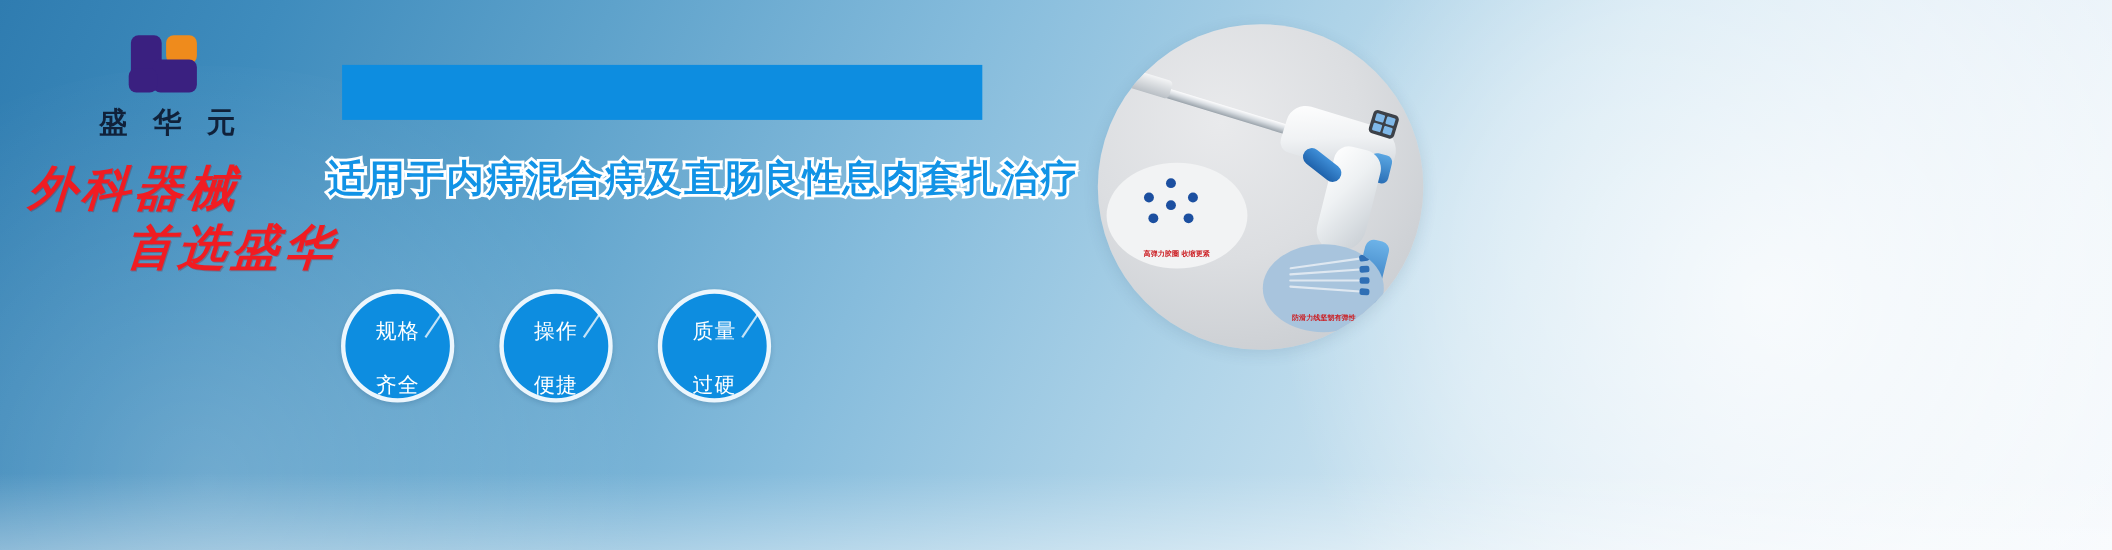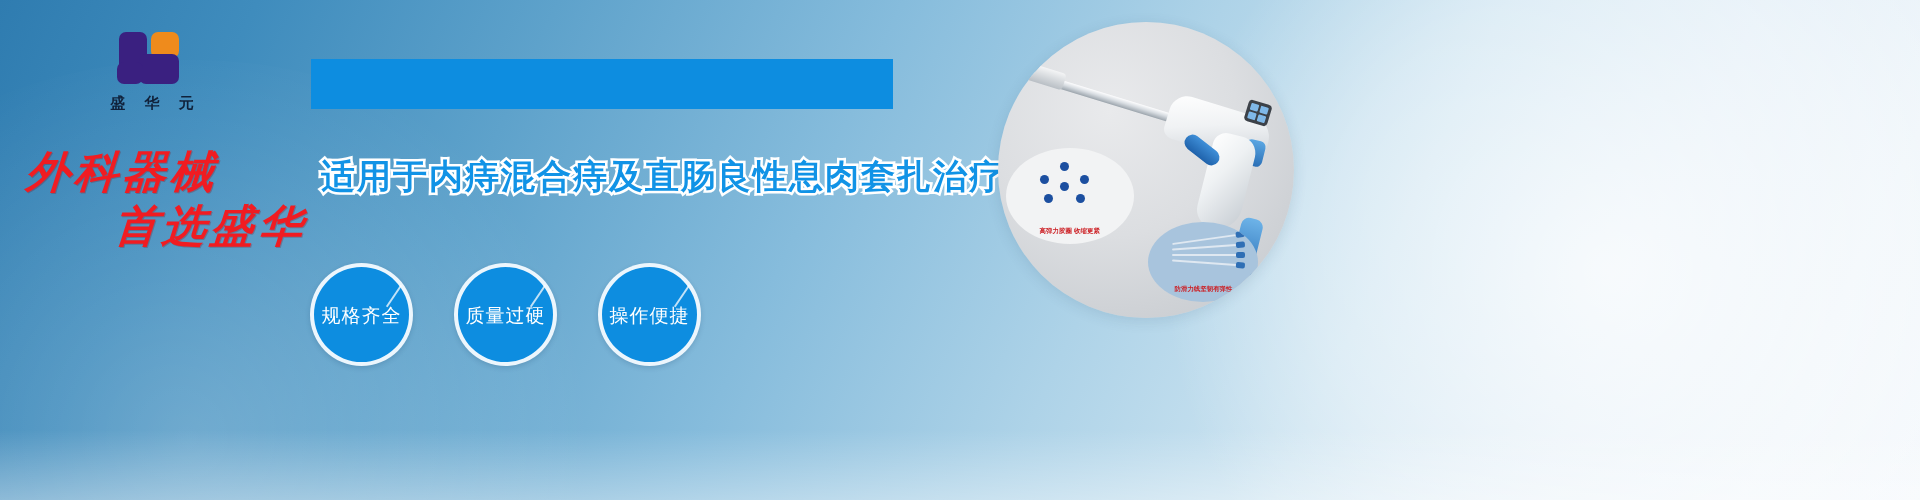--- a/index.html
+++ b/index.html
@@ -36,21 +36,21 @@
 
   
   .logo{position:absolute;left:62px;top:28px;width:180px;text-align:center;}
   .logo-mark{position:relative;width:86px;height:62px;margin:0 auto;}
   .lm{position:absolute;border-radius:7px;}
   .lm-a{left:10px;top:4px;width:28px;height:40px;background:#3a2080;}
   .lm-b{left:42px;top:4px;width:28px;height:26px;background:#ef8b1c;}
   .lm-c{left:30px;top:26px;width:40px;height:30px;background:#3a2080;border-radius:7px;}
   .lm-d{left:8px;top:34px;width:26px;height:22px;background:#3a2080;}
   .logo-text{
-    margin-top:4px;font-size:15px;letter-spacing:7px;color:#10213a;
+    margin-top:4px;font-size:26px;letter-spacing:7px;color:#10213a;
     font-weight:700;text-indent:7px;font-family:"DejaVu Sans",sans-serif;
   }
 
   
   .callig{position:absolute;left:18px;top:148px;width:330px;}
   .callig div{
     color:#f01c22;font-weight:700;font-size:44px;line-height:48px;
     letter-spacing:4px;font-family:"DejaVu Serif",serif;
     text-shadow:1px 1px 0 rgba(140,0,0,.25);
     font-style:italic;
@@ -68,36 +68,35 @@
     position:absolute;left:330px;top:58px;width:560px;height:52px;
     display:flex;align-items:center;justify-content:center;
     color:#ffffff;font-weight:700;font-size:40px;letter-spacing:2px;
     font-family:"DejaVu Sans",sans-serif;
     text-shadow:3px 3px 0 rgba(10,30,50,.55);
     white-space:nowrap;
   }
 
   
   .subtitle{
-    position:absolute;left:298px;top:154px;width:620px;
+    position:absolute;left:298px;top:140px;width:620px;
     color:#1193e6;font-weight:700;font-size:34px;letter-spacing:2px;
     font-family:"DejaVu Sans",sans-serif;white-space:nowrap;
     -webkit-text-stroke:5px #ffffff;
     paint-order:stroke fill;
-    margin-left:23px;
   }
 
   
   .badges{position:absolute;left:310px;top:263px;display:flex;gap:41px;}
   .badge{
     position:relative;width:95px;height:95px;border-radius:50%;
     background:#0d8de0;
     border:4px solid rgba(255,255,255,.92);
     box-shadow:0 2px 5px rgba(20,60,100,.18);
-    display:flex;flex-direction:row;align-items:center;justify-content:center;
+    display:flex;flex-direction:column;align-items:center;justify-content:flex-end;gap:25px;
   }
   .badge span{
     color:#ffffff;font-size:19px;line-height:24px;letter-spacing:1px;
     font-family:"DejaVu Sans",sans-serif;font-weight:500;
   }
   .badge .slash{
     position:absolute;right:14px;top:16px;width:2px;height:26px;
     background:rgba(255,255,255,.75);transform:rotate(34deg);
   }
 
@@ -214,27 +213,27 @@
   <div class="subtitle">适用于内痔混合痔及直肠良性息肉套扎治疗</div>
 
   <div class="badges">
     <div class="badge">
       <div class="slash"></div>
       <span>规格</span>
       <span>齐全</span>
     </div>
     <div class="badge">
       <div class="slash"></div>
+      <span>操作</span>
+      <span>便捷</span>
+    </div>
+    <div class="badge">
+      <div class="slash"></div>
       <span>质量</span>
       <span>过硬</span>
-    </div>
-    <div class="badge">
-      <div class="slash"></div>
-      <span>操作</span>
-      <span>便捷</span>
     </div>
   </div>
 
   <div class="photo">
     <div class="device">
       <div class="gun-barrel"></div>
       <div class="gun-tip"></div>
       <div class="gun-body"></div>
       <div class="gun-keys">
         <i></i>

